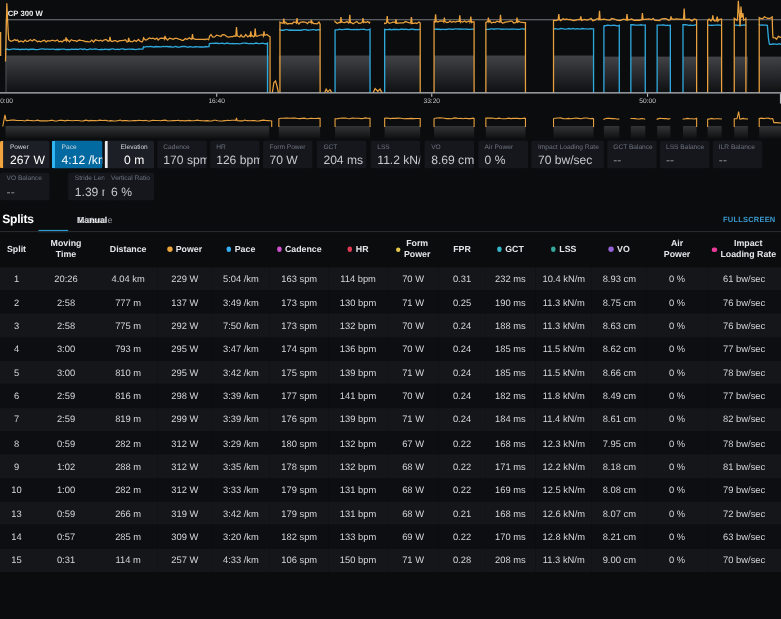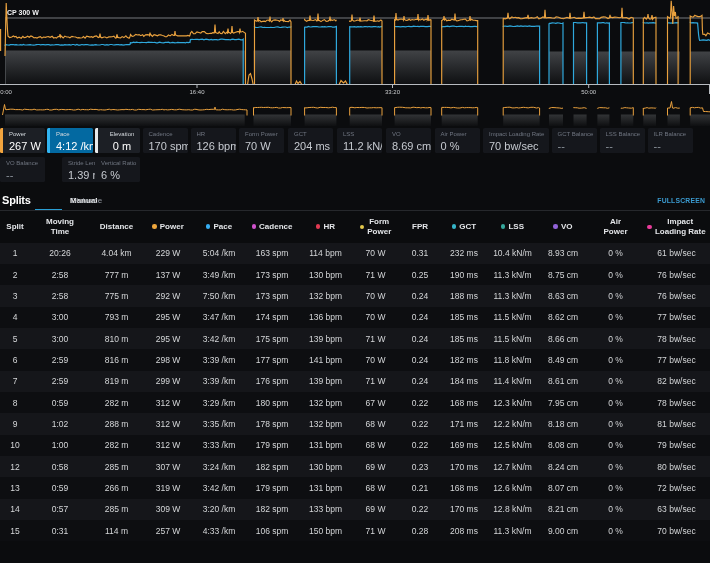--- a/index.html
+++ b/index.html
@@ -335,36 +335,20 @@
         <td>131 bpm</td>
         <td>68 W</td>
         <td>0.22</td>
         <td>169 ms</td>
         <td>12.5 kN/m</td>
         <td>8.08 cm</td>
         <td>0 %</td>
         <td>79 bw/sec</td>
       </tr>
       <tr>
-        <td>12</td>
-        <td>0:58</td>
-        <td>285 m</td>
-        <td>307 W</td>
-        <td>3:24 /km</td>
-        <td>182 spm</td>
-        <td>130 bpm</td>
-        <td>69 W</td>
-        <td>0.23</td>
-        <td>170 ms</td>
-        <td>12.7 kN/m</td>
-        <td>8.24 cm</td>
-        <td>0 %</td>
-        <td>80 bw/sec</td>
-      </tr>
-      <tr>
         <td>13</td>
         <td>0:59</td>
         <td>266 m</td>
         <td>319 W</td>
         <td>3:42 /km</td>
         <td>179 spm</td>
         <td>131 bpm</td>
         <td>68 W</td>
         <td>0.21</td>
         <td>168 ms</td>

